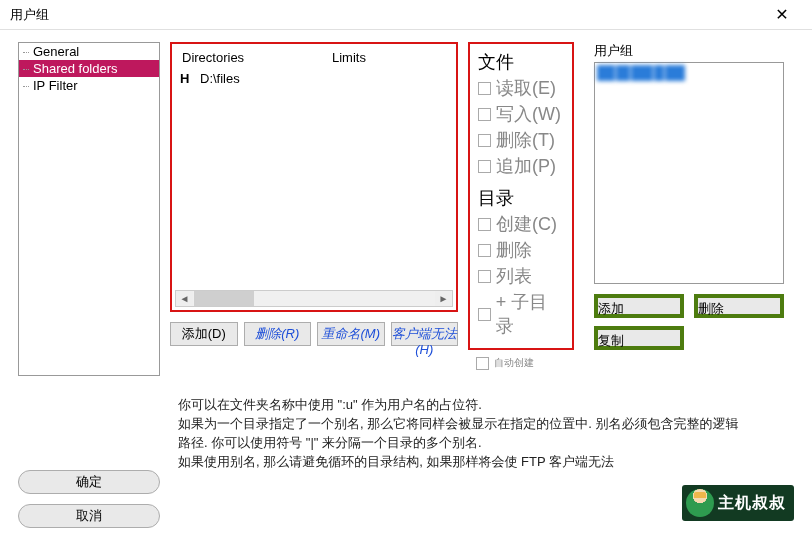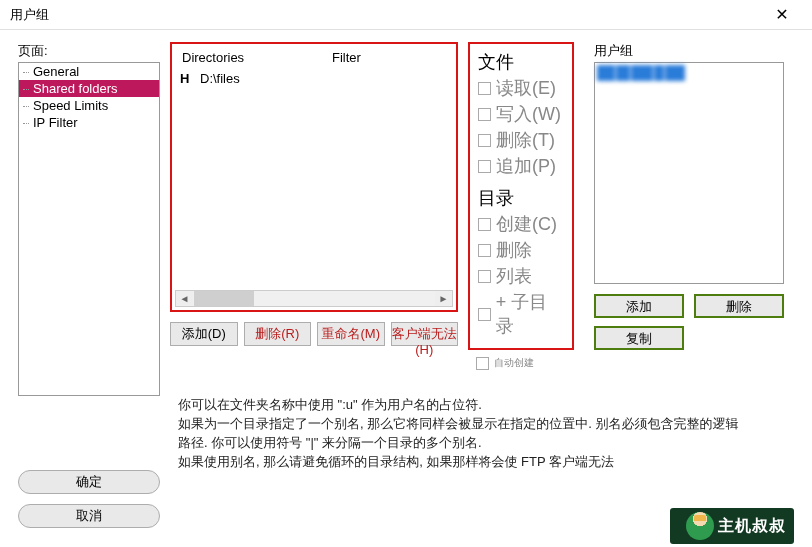--- a/index.html
+++ b/index.html
@@ -114,21 +114,21 @@
   .btn {
     font-size: 13px;
     padding: 3px 0;
     background: #e9e9e9;
     border: 1px solid #adadad;
     text-align: center;
     cursor: default;
     height: 24px;
     line-height: 16px;
   }
-  .btn.disabled { color: #b91c1c; }
+  .btn.disabled { color: #1d4ed8; font-style: italic; }
   .btn4 { flex: 1; }
 
   .perm-col {
     flex: 0 0 106px;
     width: 106px;
   }
   .perm-box {
     border: 2px solid #d81414;
     padding: 6px 8px 8px 8px;
   }
@@ -173,21 +173,21 @@
     height: 16px;
     width: 95px;
     filter: blur(2px);
   }
   .blur-sel span { background: #2a7cd9; display:block; }
   .rbtns {
     display: grid;
     grid-template-columns: 1fr 1fr;
     gap: 8px 10px;
   }
-  .rbtn { font-size: 13px; padding: 3px 0; background: #e9e9e9; border: 2px solid #4d7c0f; text-align: center; height: 24px; line-height:16px;}
+  .rbtn { font-size: 13px; padding: 3px 0; background: #e9e9e9; border: 4px solid #4d7c0f; text-align: left; height: 24px; line-height:16px;}
 
   .info-block {
     position: absolute;
     left: 178px;
     top: 396px;
     width: 570px;
     font-size: 13px;
     line-height: 1.45;
     color: #222;
   }
@@ -199,25 +199,25 @@
     width: 142px;
     display: flex;
     flex-direction: column;
     gap: 10px;
   }
   .bottom-btns .btn { width: 100%; border-radius: 12px; }
 
   .badge {
     position: absolute;
     right: 18px;
-    bottom: 3px;
+    bottom: 26px;
     background: #123a22;
     color: #fff;
     height: 36px;
-    padding: 0 8px 0 16px;
+    padding: 0 8px 0 4px;
     display: flex;
     align-items: center;
     border-radius: 3px;
     gap: 4px;
   }
   .badge .icon-circle {
     width: 28px; height: 28px;
     border-radius: 50%;
     position: relative;
     background: radial-gradient(circle at 50% 25%, #f5d9b0 0 28%, transparent 29%),
@@ -237,34 +237,32 @@
 <body>
 
 <div class="titlebar">
   <span class="title-text">用户组</span>
   <span class="close-x">✕</span>
 </div>
 
 <div class="body-main">
 
   <div class="left-col">
-    <div class="section-label">页面:</div>
     <div class="page-list">
       <div class="page-item">General</div>
       <div class="page-item selected">Shared folders</div>
-      <div class="page-item">Speed Limits</div>
       <div class="page-item">IP Filter</div>
     </div>
   </div>
 
   <div class="center-col">
     <div class="dir-area">
       <div class="dir-header">
         <div class="col-dir">Directories</div>
-        <div class="col-alias">Filter</div>
+        <div class="col-alias">Limits</div>
       </div>
       <div class="dir-rows">
         <div class="dir-row">
           <span class="dir-hmark">H</span>
           <span>D:\files</span>
         </div>
       </div>
       <div class="dir-hscroll">
         <span class="arrow left">◄</span>
         <span class="thumb"></span>

